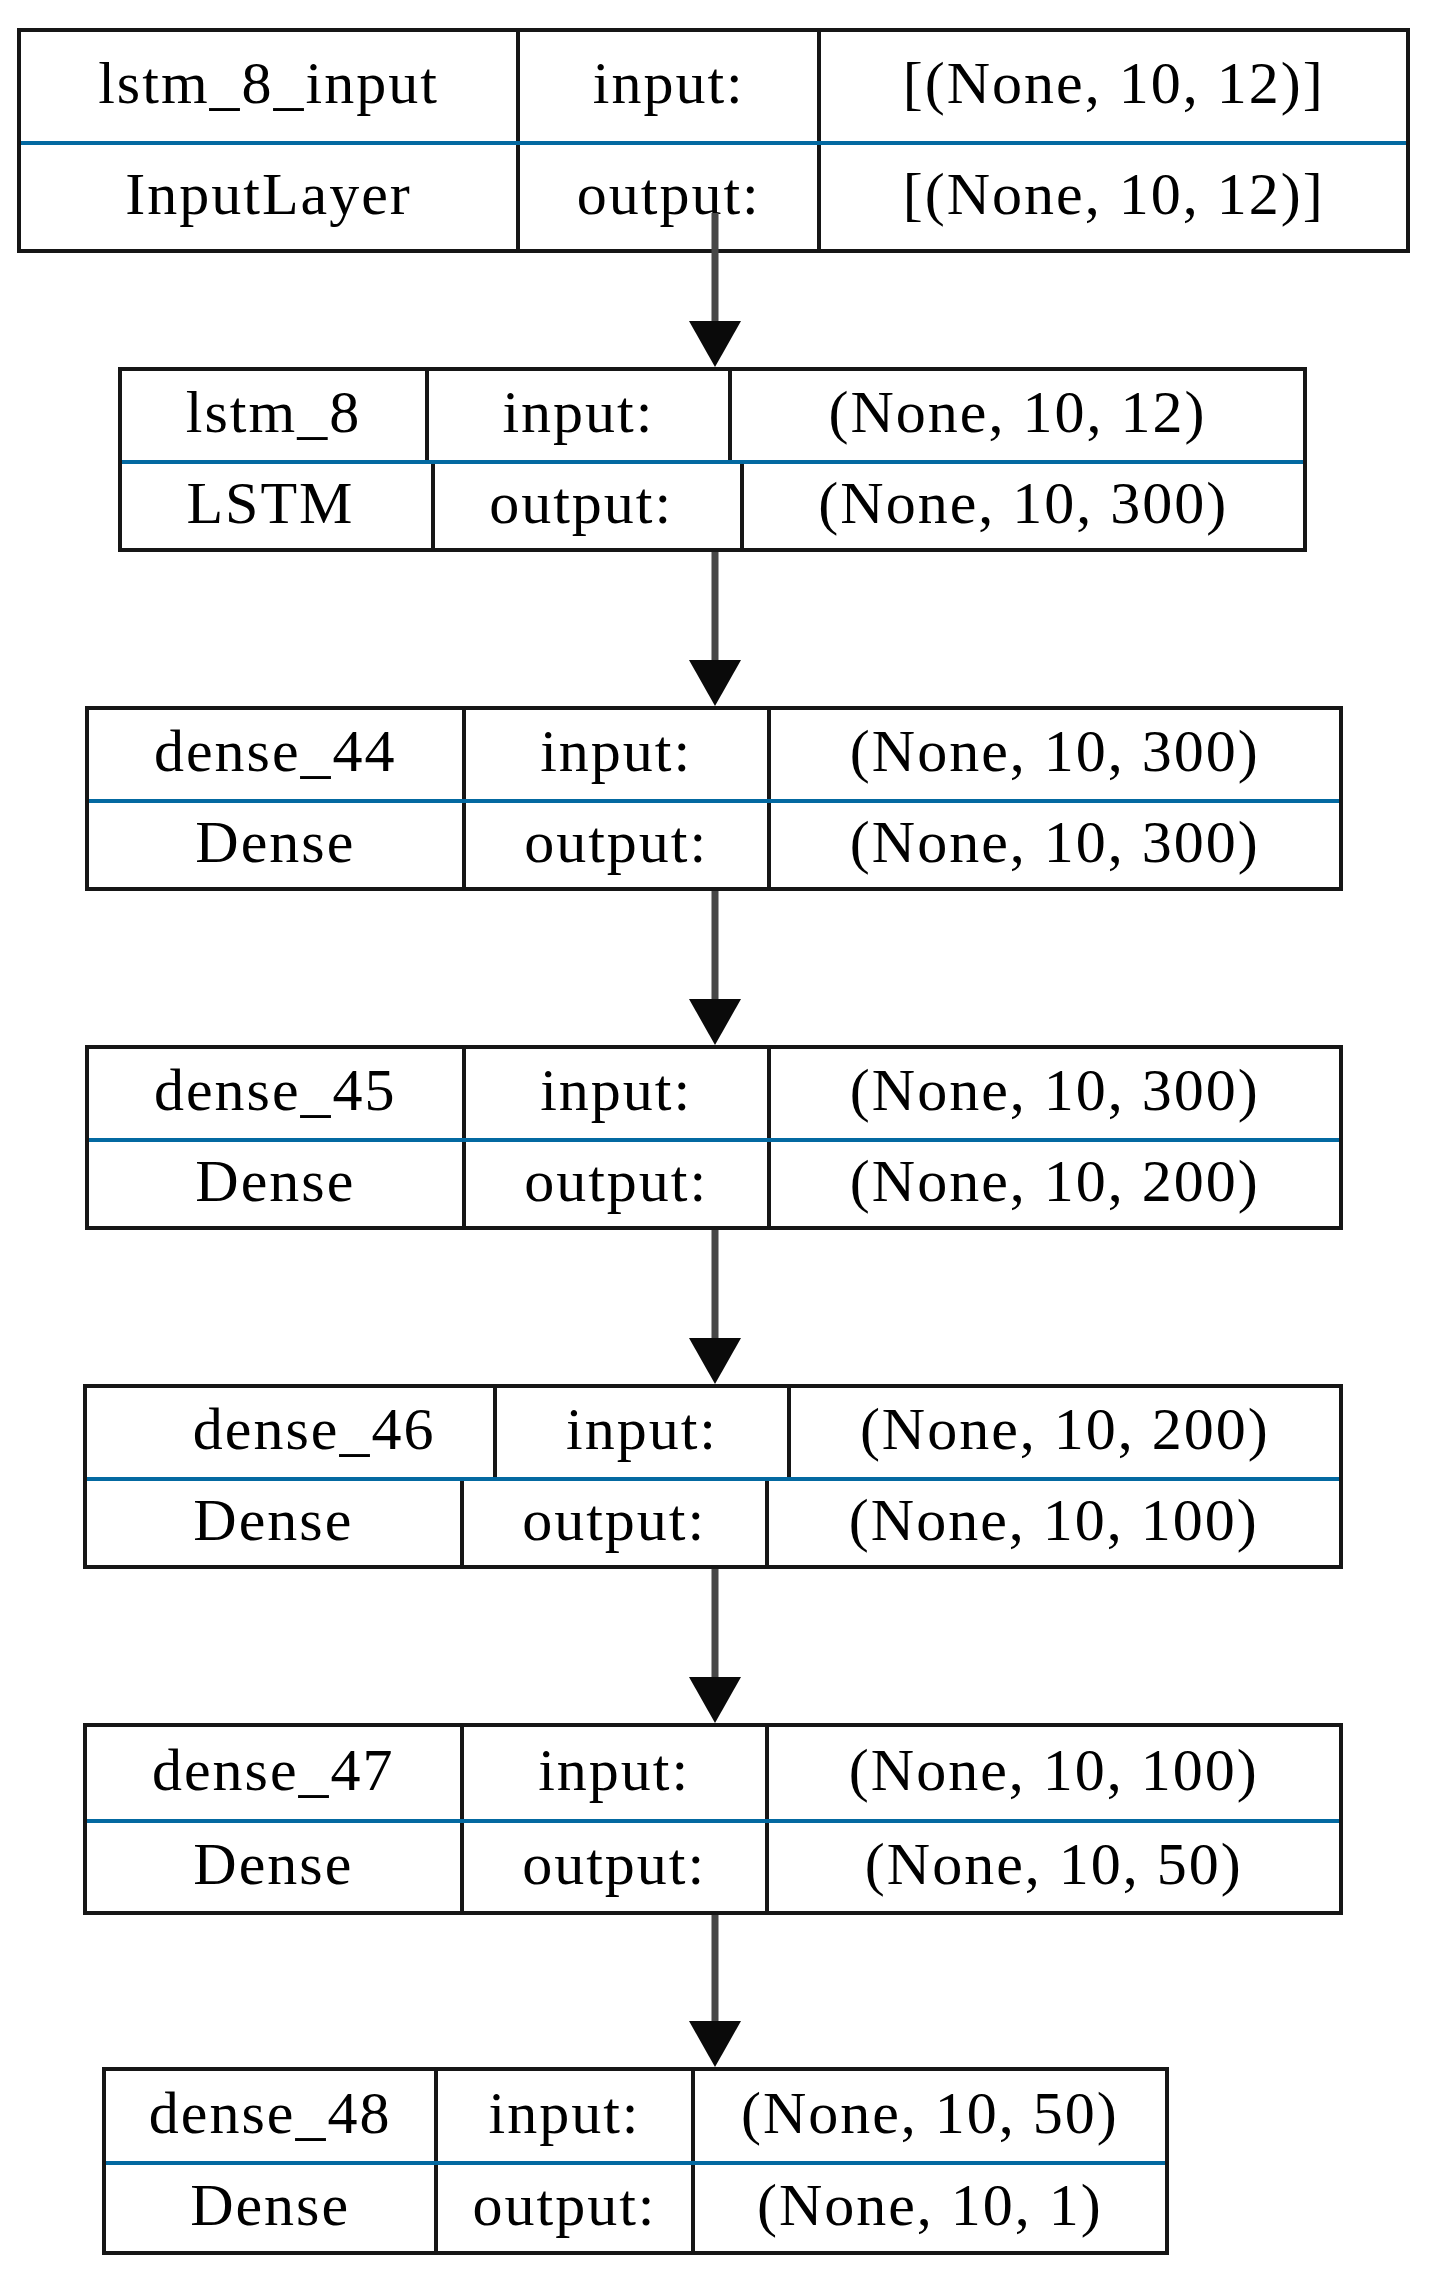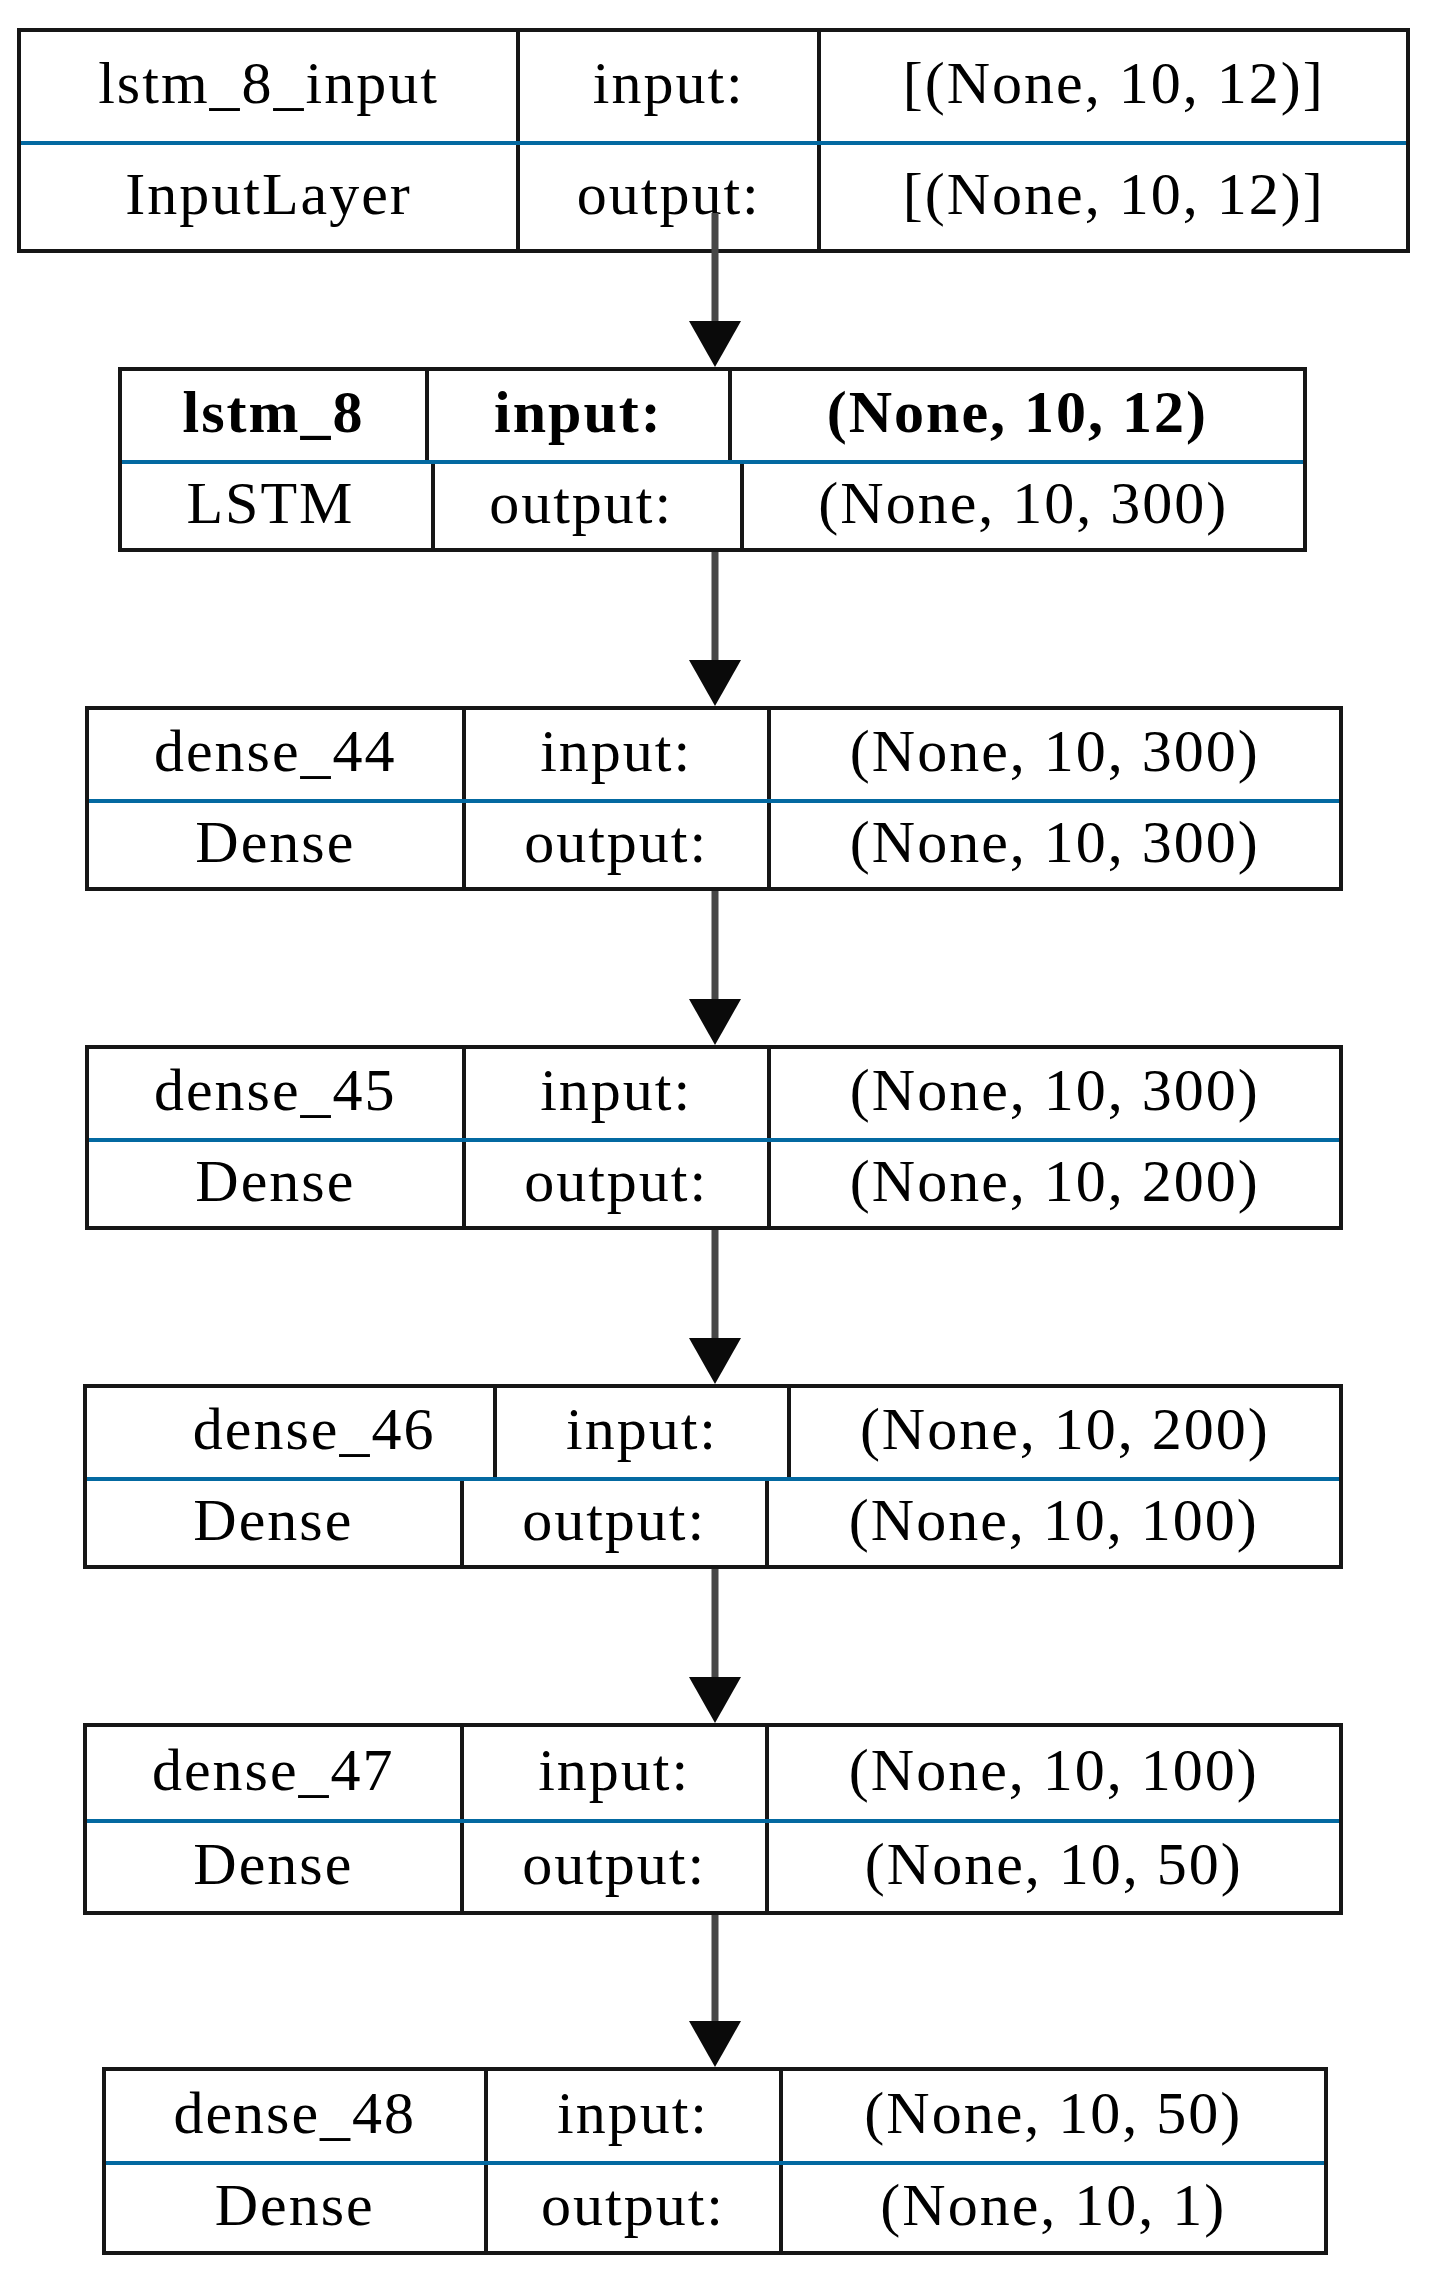--- a/index.html
+++ b/index.html
@@ -87,21 +87,21 @@
         <div class="cell right">[(None, 10, 12)]</div>
       </div>
     </div>
 
     <div class="flow-arrow" style="left: 687px; top: 213px; height: 154px;">
       <div class="arrow-shaft" style="height: 114px;"></div>
       <div class="arrow-head"></div>
     </div>
 
     <div class="layer-node" style="left: 118px; top: 367px; width: 1189px; height: 185px;">
-      <div class="node-row top" style="grid-template-columns: 305fr 305fr 579fr; font-weight: bold;">
+      <div class="node-row top" style="grid-template-columns: 305fr 305fr 579fr;">
         <div class="cell left">lstm_8</div>
         <div class="cell mid">input:</div>
         <div class="cell right">(None, 10, 12)</div>
       </div>
       <div class="node-row bottom" style="grid-template-columns: 305fr 305fr 579fr; gap: 12px;">
         <div class="cell left">LSTM</div>
         <div class="cell mid">output:</div>
         <div class="cell right">(None, 10, 300)</div>
       </div>
     </div>
@@ -176,21 +176,21 @@
         <div class="cell mid">output:</div>
         <div class="cell right">(None, 10, 50)</div>
       </div>
     </div>
 
     <div class="flow-arrow" style="left: 687px; top: 1915px; height: 152px;">
       <div class="arrow-shaft" style="height: 112px;"></div>
       <div class="arrow-head"></div>
     </div>
 
-    <div class="layer-node" style="left: 102px; top: 2067px; width: 1226px; height: 188px;">
+    <div class="layer-node" style="left: 102px; top: 2067px; width: 1067px; height: 188px;">
       <div class="node-row top" style="grid-template-columns: 380fr 297fr 549fr;">
         <div class="cell left">dense_48</div>
         <div class="cell mid">input:</div>
         <div class="cell right">(None, 10, 50)</div>
       </div>
       <div class="node-row bottom" style="grid-template-columns: 380fr 297fr 549fr;">
         <div class="cell left">Dense</div>
         <div class="cell mid">output:</div>
         <div class="cell right">(None, 10, 1)</div>
       </div>

